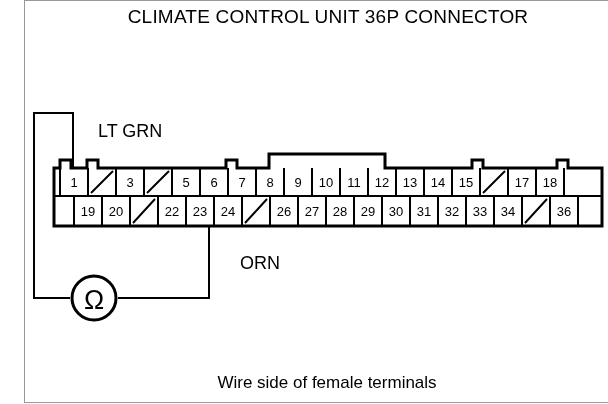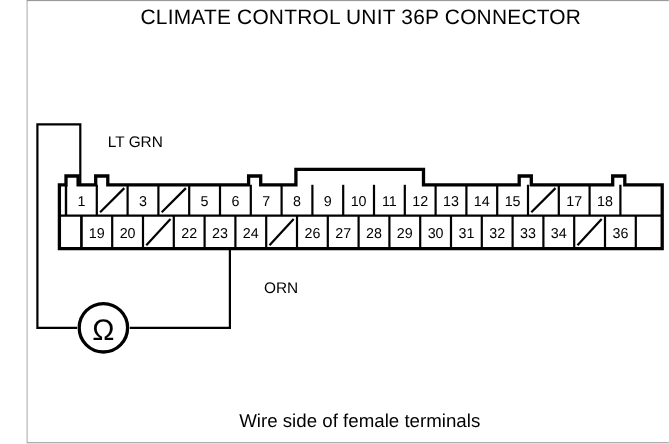--- a/index.html
+++ b/index.html
@@ -44,21 +44,21 @@
     position: absolute;
     left: 0;
     top: 373px;
     width: 606px;
     text-align: center;
     font-size: 17px;
     white-space: nowrap;
   }
   .wire-label {
     position: absolute;
-    font-size: 14px;
+    font-size: 18px;
     white-space: nowrap;
   }
   #label-ltgrn { left: 74px; top: 121px; }
   #label-orn   { left: 216px; top: 253px; }
 
   svg.layer {
     position: absolute;
     left: 0;
     top: 0;
     width: 608px;

